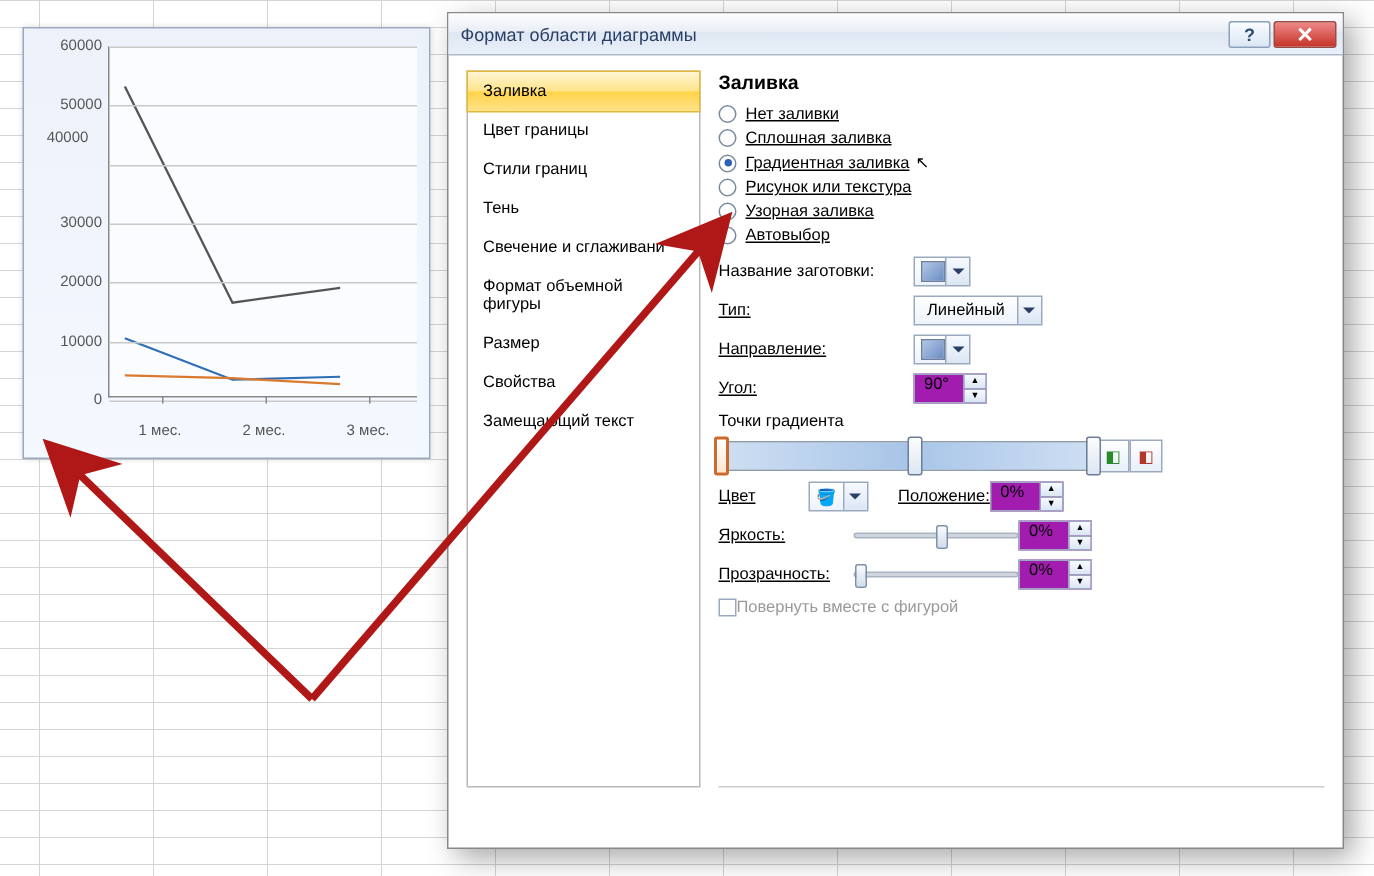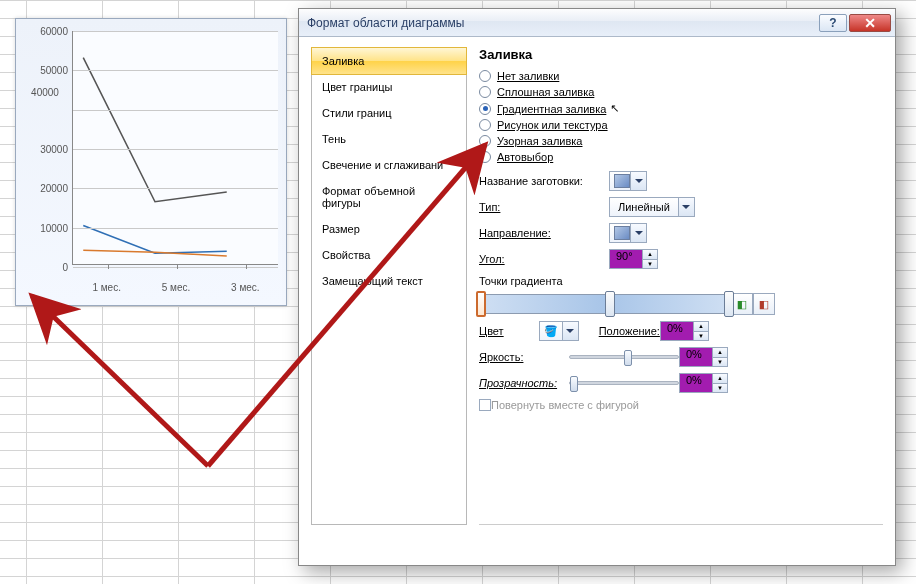--- a/index.html
+++ b/index.html
@@ -119,21 +119,21 @@
     </svg>
   <div class="hgrid" style="top: 236px;"></div><div class="hgrid" style="top: 196.667px;"></div><div class="hgrid" style="top: 157.333px;"></div><div class="hgrid" style="top: 118px;"></div><div class="hgrid" style="top: 78.6667px;"></div><div class="hgrid" style="top: 39.3333px;"></div><div class="hgrid" style="top: 0px;"></div><div class="xtick" style="left: 34.6667px;"></div><div class="xtick" style="left: 104px;"></div><div class="xtick" style="left: 173.333px;"></div></div>
 <div class="ylab" style="top: 248px;">0</div>
     <div class="ylab" style="top: 208.667px;">10000</div>
     <div class="ylab" style="top: 169.333px;">20000</div>
     <div class="ylab" style="top: 130px;">30000</div>
     <div class="ylab" style="top: 73px; text-align: center;">40000</div>
     <div class="ylab" style="top: 51.3333px;">50000</div>
     <div class="ylab" style="top: 12px;">60000</div>
     <div class="xlab" style="left: 90.6667px;">1 мес.</div>
-    <div class="xlab" style="left: 160px;">5 мес.</div>
+    <div class="xlab" style="left: 160px;">2 мес.</div>
     <div class="xlab" style="left: 229.333px;">3 мес.</div>
   </div>
 
 <div class="dialog">
   <div class="titlebar">
     <span class="title">Формат области диаграммы</span>
     <div class="tbtns">
       <div class="tbtn">
           <b>?</b>
         </div>
@@ -247,21 +247,21 @@
           </div>
         <span class="spin">
             <span class="sval">0%</span>
             <span class="btns">
               <span>▲</span>
               <span>▼</span>
             </span>
           </span>
       </div>
       <div class="form-row">
-        <span class="lab u" style="width:90px;font-style:italic;">Прозрачность:</span>
+        <span class="lab u" style="width:90px;">Прозрачность:</span>
         <div class="slider-track">
             <div class="slider-thumb" style="left:0%;"></div>
           </div>
         <span class="spin">
             <span class="sval">0%</span>
             <span class="btns">
               <span>▲</span>
               <span>▼</span>
             </span>
           </span>

